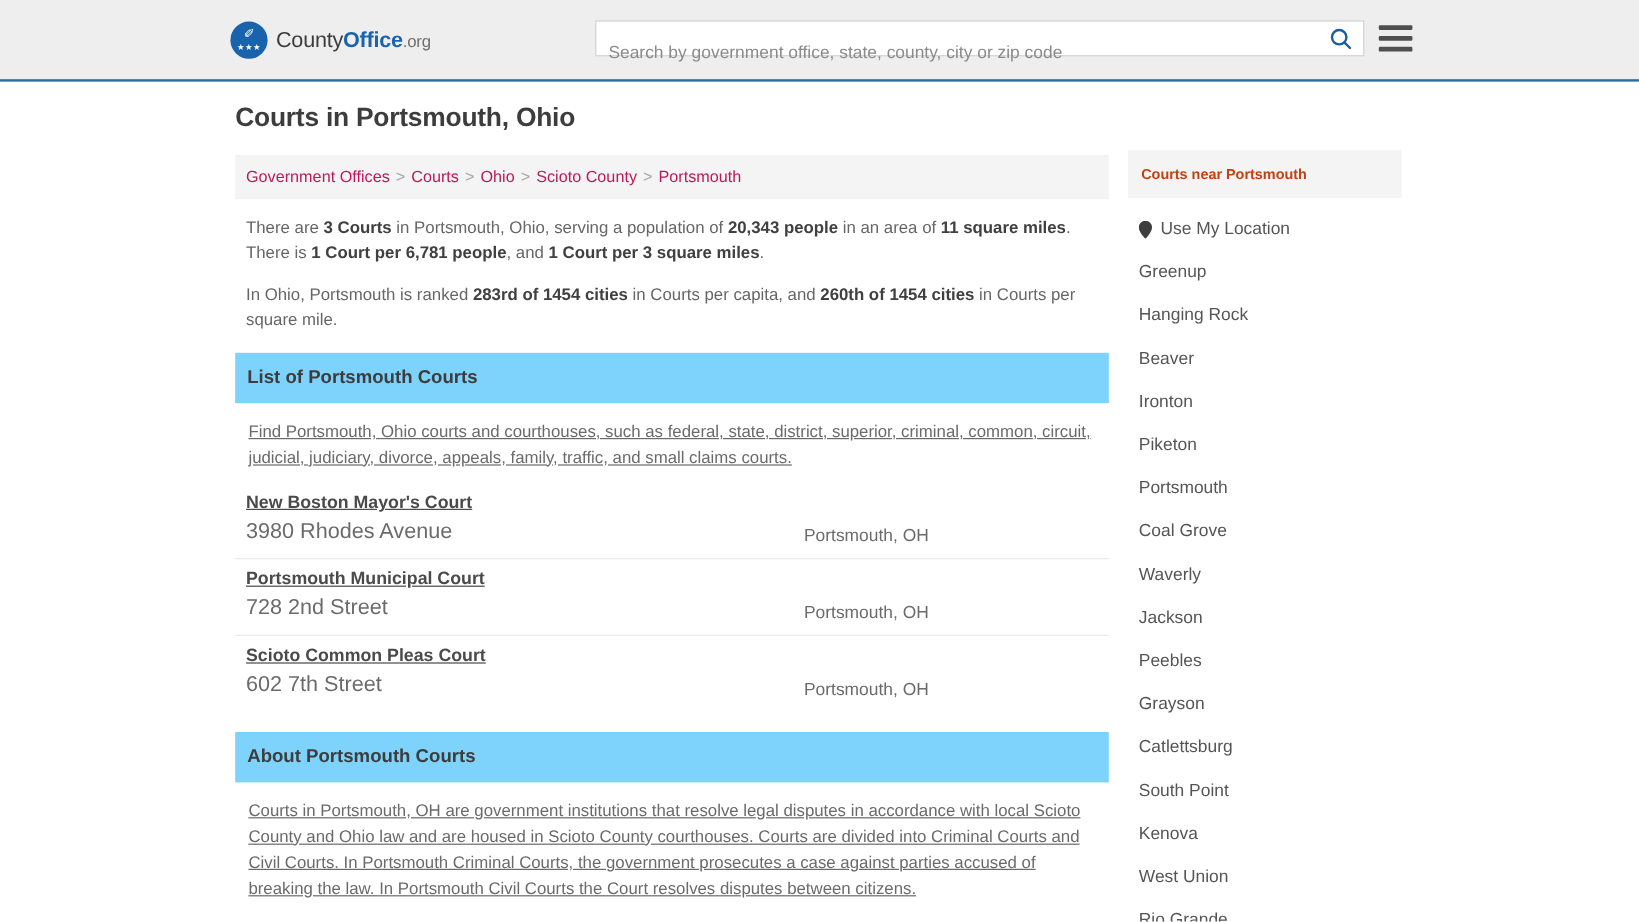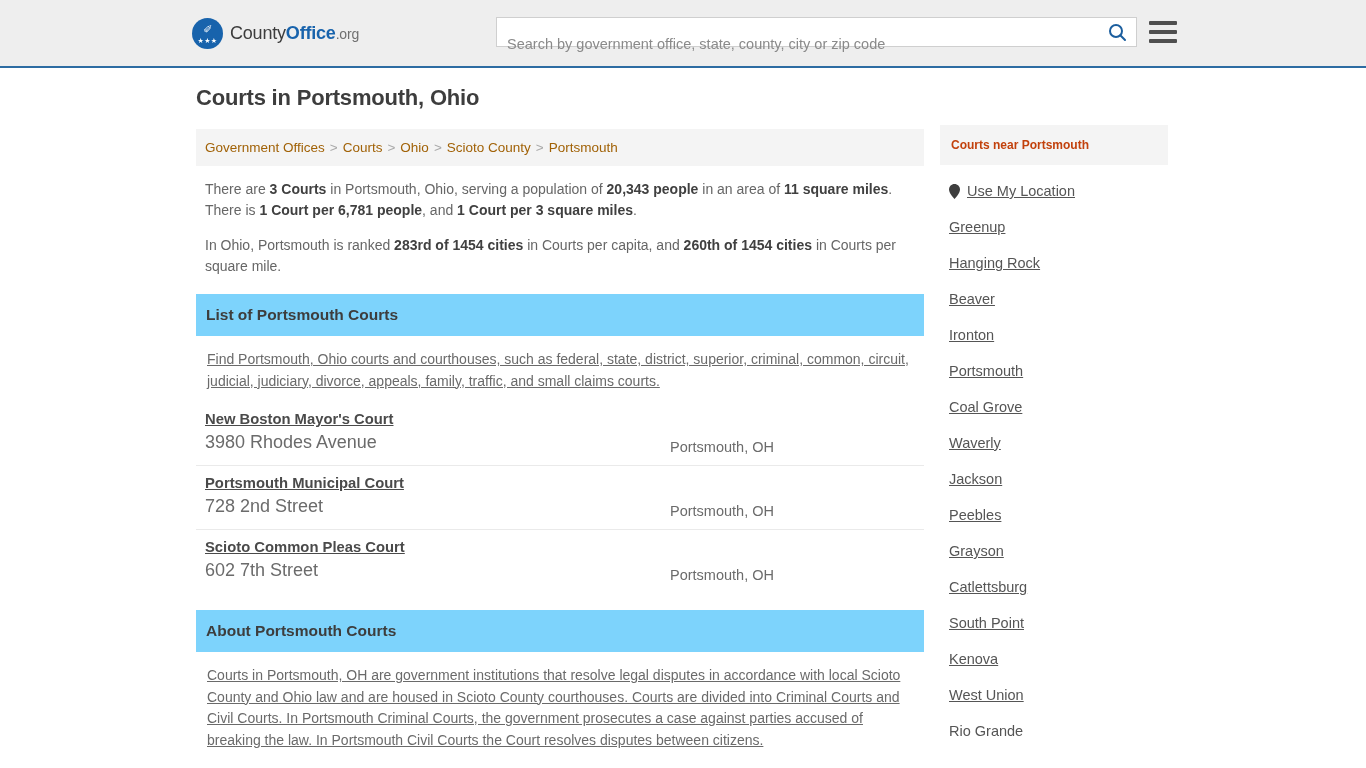--- a/index.html
+++ b/index.html
@@ -125,21 +125,21 @@
     letter-spacing: -0.2px;
   }
 
   .breadcrumb {
     background: #f4f4f4;
     padding: 11px 9px;
     font-size: 13.5px;
     color: #777777;
     margin-bottom: 13px;
   }
-  .breadcrumb a { color: #a16207; text-decoration: none; }
+  .breadcrumb a { color: #be185d; text-decoration: none; }
   .breadcrumb .sep { color: #a8a8a8; margin: 0 5px; }
 
   .stats { padding: 0 9px; }
   .stats p {
     margin: 0 0 14px 0;
     font-size: 14px;
     line-height: 21px;
     color: #666666;
   }
   .stats b { color: #404040; font-weight: bold; }
@@ -208,21 +208,20 @@
   .side-list { padding: 8px 0 0 9px; }
   .side-item {
     display: flex;
     align-items: center;
     gap: 7px;
     height: 36px;
   }
   .side-link {
     font-size: 14.5px;
     color: #555555;
-    text-decoration: underline;
     cursor: pointer;
     white-space: nowrap;
   }
   .side-link.no-underline { text-decoration: none; }
   .pin-icon { flex: 0 0 auto; display: flex; }
 </style>
 </head>
 <body>
 
 <div class="site-header">
@@ -318,20 +317,23 @@
       <div class="side-item">
           <a class="side-link">Hanging Rock</a>
         </div>
       <div class="side-item">
           <a class="side-link">Beaver</a>
         </div>
       <div class="side-item">
           <a class="side-link">Ironton</a>
         </div>
       <div class="side-item">
+          <a class="side-link">Piketon</a>
+        </div>
+      <div class="side-item">
           <a class="side-link">Portsmouth</a>
         </div>
       <div class="side-item">
           <a class="side-link">Coal Grove</a>
         </div>
       <div class="side-item">
           <a class="side-link">Waverly</a>
         </div>
       <div class="side-item">
           <a class="side-link">Jackson</a>

